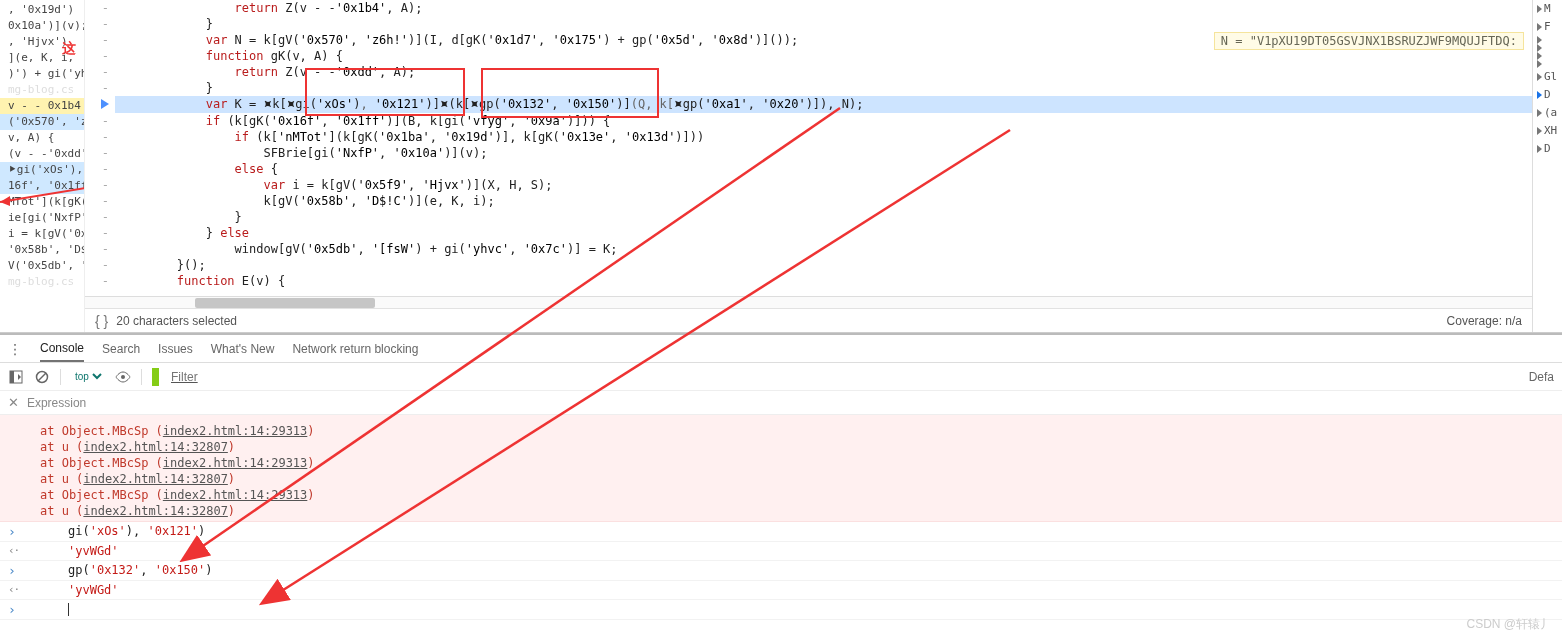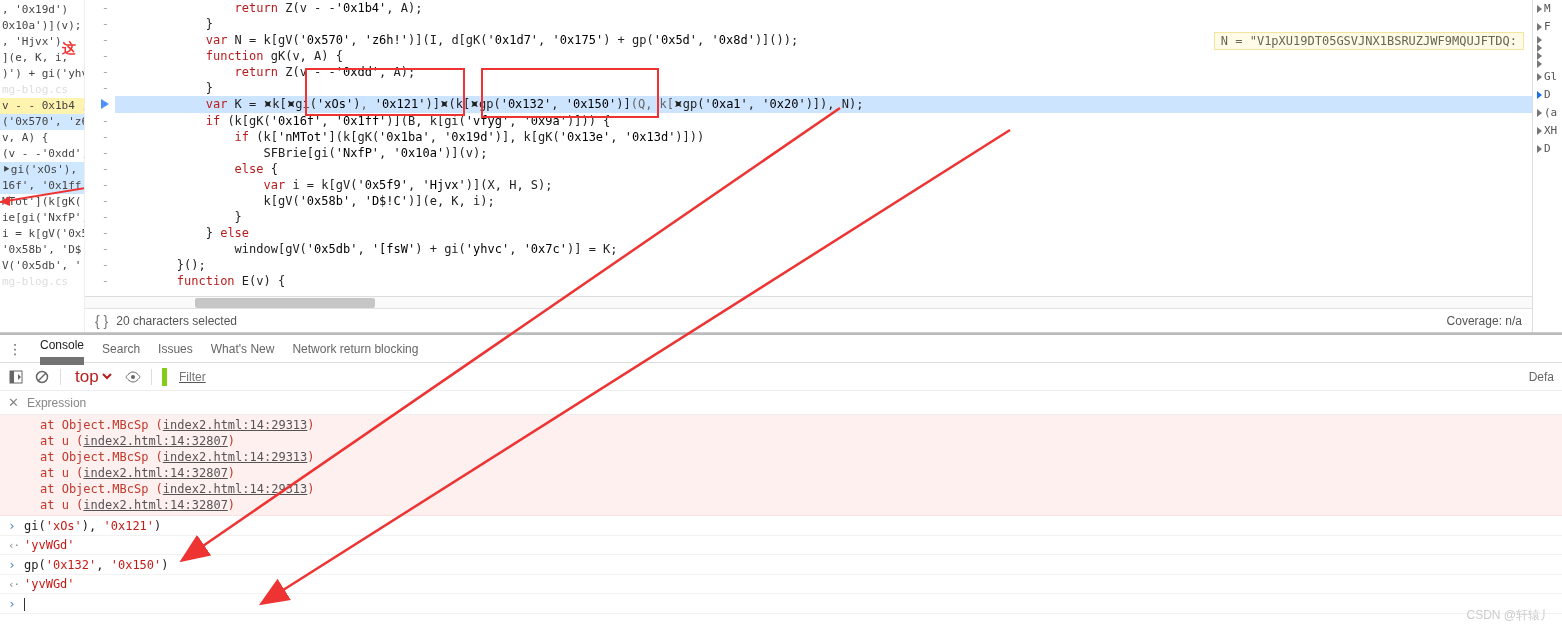--- a/index.html
+++ b/index.html
@@ -1,20 +1,20 @@
 <!DOCTYPE html>
 <html><head>
 <meta charset="utf-8">
 <style>
 * { margin: 0; padding: 0; box-sizing: border-box; }
 html, body { height: 100%; width: 1562px; font-family: Consolas, Menlo, monospace; font-size: 12px; color: #222; background: #fff; overflow: hidden; }
 .root { display: flex; flex-direction: column; height: 633px; width: 1562px; position: relative; }
 .top { display: flex; flex: 1 1 auto; min-height: 0; border-bottom: 1px solid #ccc; }
 .left-col { width: 85px; overflow: hidden; border-right: 1px solid #eee; background: #fff; font-size: 11px; line-height: 16px; position: relative; padding-top: 2px; }
-.left-col .ln { white-space: nowrap; color: #444; padding-left: 2px; }
+.left-col .ln { white-space: nowrap; color: #444; padding-left: 8px; }
 .left-col .hl { background: #cfe8ff; }
 .left-col .hl2 { background: #fff3b0; }
 .left-col .wm { color: #ddd; }
 .annot { position: absolute; left: 62px; top: 40px; color: #e33; font-size: 14px; font-weight: bold; }
 .red-arrow1 { position: absolute; left: 0; top: 184px; width: 85px; height: 22px; pointer-events: none; }
 .code-col { flex: 1 1 auto; display: flex; flex-direction: column; min-width: 0; position: relative; }
 .code-scroll { flex: 1 1 auto; overflow: hidden; position: relative; }
 .code-lines { font-size: 12px; line-height: 16px; }
 .code-line { display: flex; white-space: pre; }
 .gutter { width: 30px; text-align: right; color: #aaa; padding-right: 6px; user-select: none; }
@@ -34,50 +34,50 @@
 .braces { color: #777; font-size: 14px; }
 .right-col { width: 30px; border-left: 1px solid #ddd; background: #fff; font-size: 11px; line-height: 18px; overflow: hidden; color: #555; }
 .right-col .ritem { padding-left: 4px; white-space: nowrap; display: flex; align-items: center; gap: 2px; }
 .tri { display: inline-block; width: 0; height: 0; border-top: 4px solid transparent; border-bottom: 4px solid transparent; border-left: 5px solid #777; }
 .tri.blue { border-left-color: #1a73e8; }
 
 .console-panel { height: 300px; display: flex; flex-direction: column; border-top: 2px solid #bbb; background: #fff; font-family: sans-serif; }
 .console-tabs { display: flex; align-items: center; height: 28px; border-bottom: 1px solid #ddd; gap: 18px; padding: 0 8px; font-size: 12px; }
 .console-tabs .vdots { font-size: 14px; color: #666; cursor: pointer; }
 .console-tabs .tab { color: #666; cursor: pointer; }
-.console-tabs .tab.active { color: #222; border-bottom: 8px solid #737373; padding-bottom: 5px; margin-bottom: -6px; }
+.console-tabs .tab.active { color: #222; border-bottom: 2px solid #737373; padding-bottom: 5px; margin-bottom: -6px; }
 .console-toolbar { display: flex; align-items: center; height: 28px; border-bottom: 1px solid #eee; gap: 10px; padding: 0 8px; font-size: 12px; color: #555; }
 .tb-icon { width: 16px; height: 16px; display: inline-flex; align-items: center; justify-content: center; cursor: pointer; color: #666; }
 .tb-sep { width: 1px; height: 16px; background: #ddd; }
-.ctx-select { border: none; font-size: 17px; color: #b91c1c; background: transparent; cursor: pointer; }
+.ctx-select { border: none; font-size: 10px; color: #0f766e; background: transparent; cursor: pointer; }
 .filter-input { border: none; outline: none; font-size: 12px; flex: 1; padding: 2px 4px; }
-.filter-wrap { display: flex; align-items: center; flex: 1; border-left: 5px solid #84cc16; padding-left: 8px; text-decoration: underline; }
+.filter-wrap { display: flex; align-items: center; flex: 1; border-left: 7px solid #84cc16; padding-left: 8px; text-decoration: underline; }
 .right-tool { margin-left: auto; color: #666; font-size: 12px; }
 
 .eager { border-bottom: 1px solid #eee; padding: 4px 8px; font-family: sans-serif; }
 .eager-hdr { display: flex; align-items: center; gap: 8px; color: #888; font-size: 12px; }
 .eager-x { cursor: pointer; font-size: 13px; }
 .eager-msg { color: #888; font-style: italic; margin-left: 20px; font-size: 12px; }
 
 .console-body { flex: 1; overflow: auto; font-family: Consolas, Menlo, monospace; font-size: 12px; }
-.err-block { background: #fff0f0; padding: 2px 0 2px 40px; color: #c0392b; border-bottom: 1px solid #fbe0e0; }
+.err-block { background: #fff0f0; padding: 8px 0 2px 40px; color: #c0392b; border-bottom: 1px solid #fbe0e0; }
 .err-block .err-line { line-height: 16px; }
 .err-block .link { text-decoration: underline; color: #555; cursor: pointer; }
-.c-row { display: flex; align-items: center; padding: 2px 8px; border-bottom: 1px solid #f2f2f2; }
+.c-row { display: flex; padding: 2px 8px; border-bottom: 1px solid #f2f2f2; gap: 44px; }
 .c-row .mk { width: 16px; color: #999; font-size: 11px; }
 .c-row.in .mk::before { content: "›"; color: #4a88c7; font-size: 13px; }
 .c-row.out .mk::before { content: "‹·"; color: #888; font-size: 11px; letter-spacing: -1px; }
 .c-row.prompt .mk::before { content: "›"; color: #4a88c7; font-size: 13px; }
 .c-row .ct { flex: 1; white-space: pre; }
 .c-row .ct .str { color: #c41a16; }
 .c-row.prompt .ct { min-height: 14px; }
 .cursor-bar { display: inline-block; width: 1px; height: 13px; background: #333; vertical-align: middle; }
 
 svg.arrows { position: absolute; top: 0; left: 0; pointer-events: none; }
-.watermark { position: absolute; right: 10px; bottom: 9px; color: #ccc; font-size: 12px; font-family: sans-serif; }
+.watermark { position: absolute; right: 10px; bottom: 0; color: #ccc; font-size: 12px; font-family: sans-serif; }
 </style>
 </head>
 <body>
 <div class="root">
 
 <div class="top">
 
   <div class="left-col" id="leftcol">
     <div class="annot">这</div>
     <svg class="red-arrow1" viewBox="0 0 85 22">

